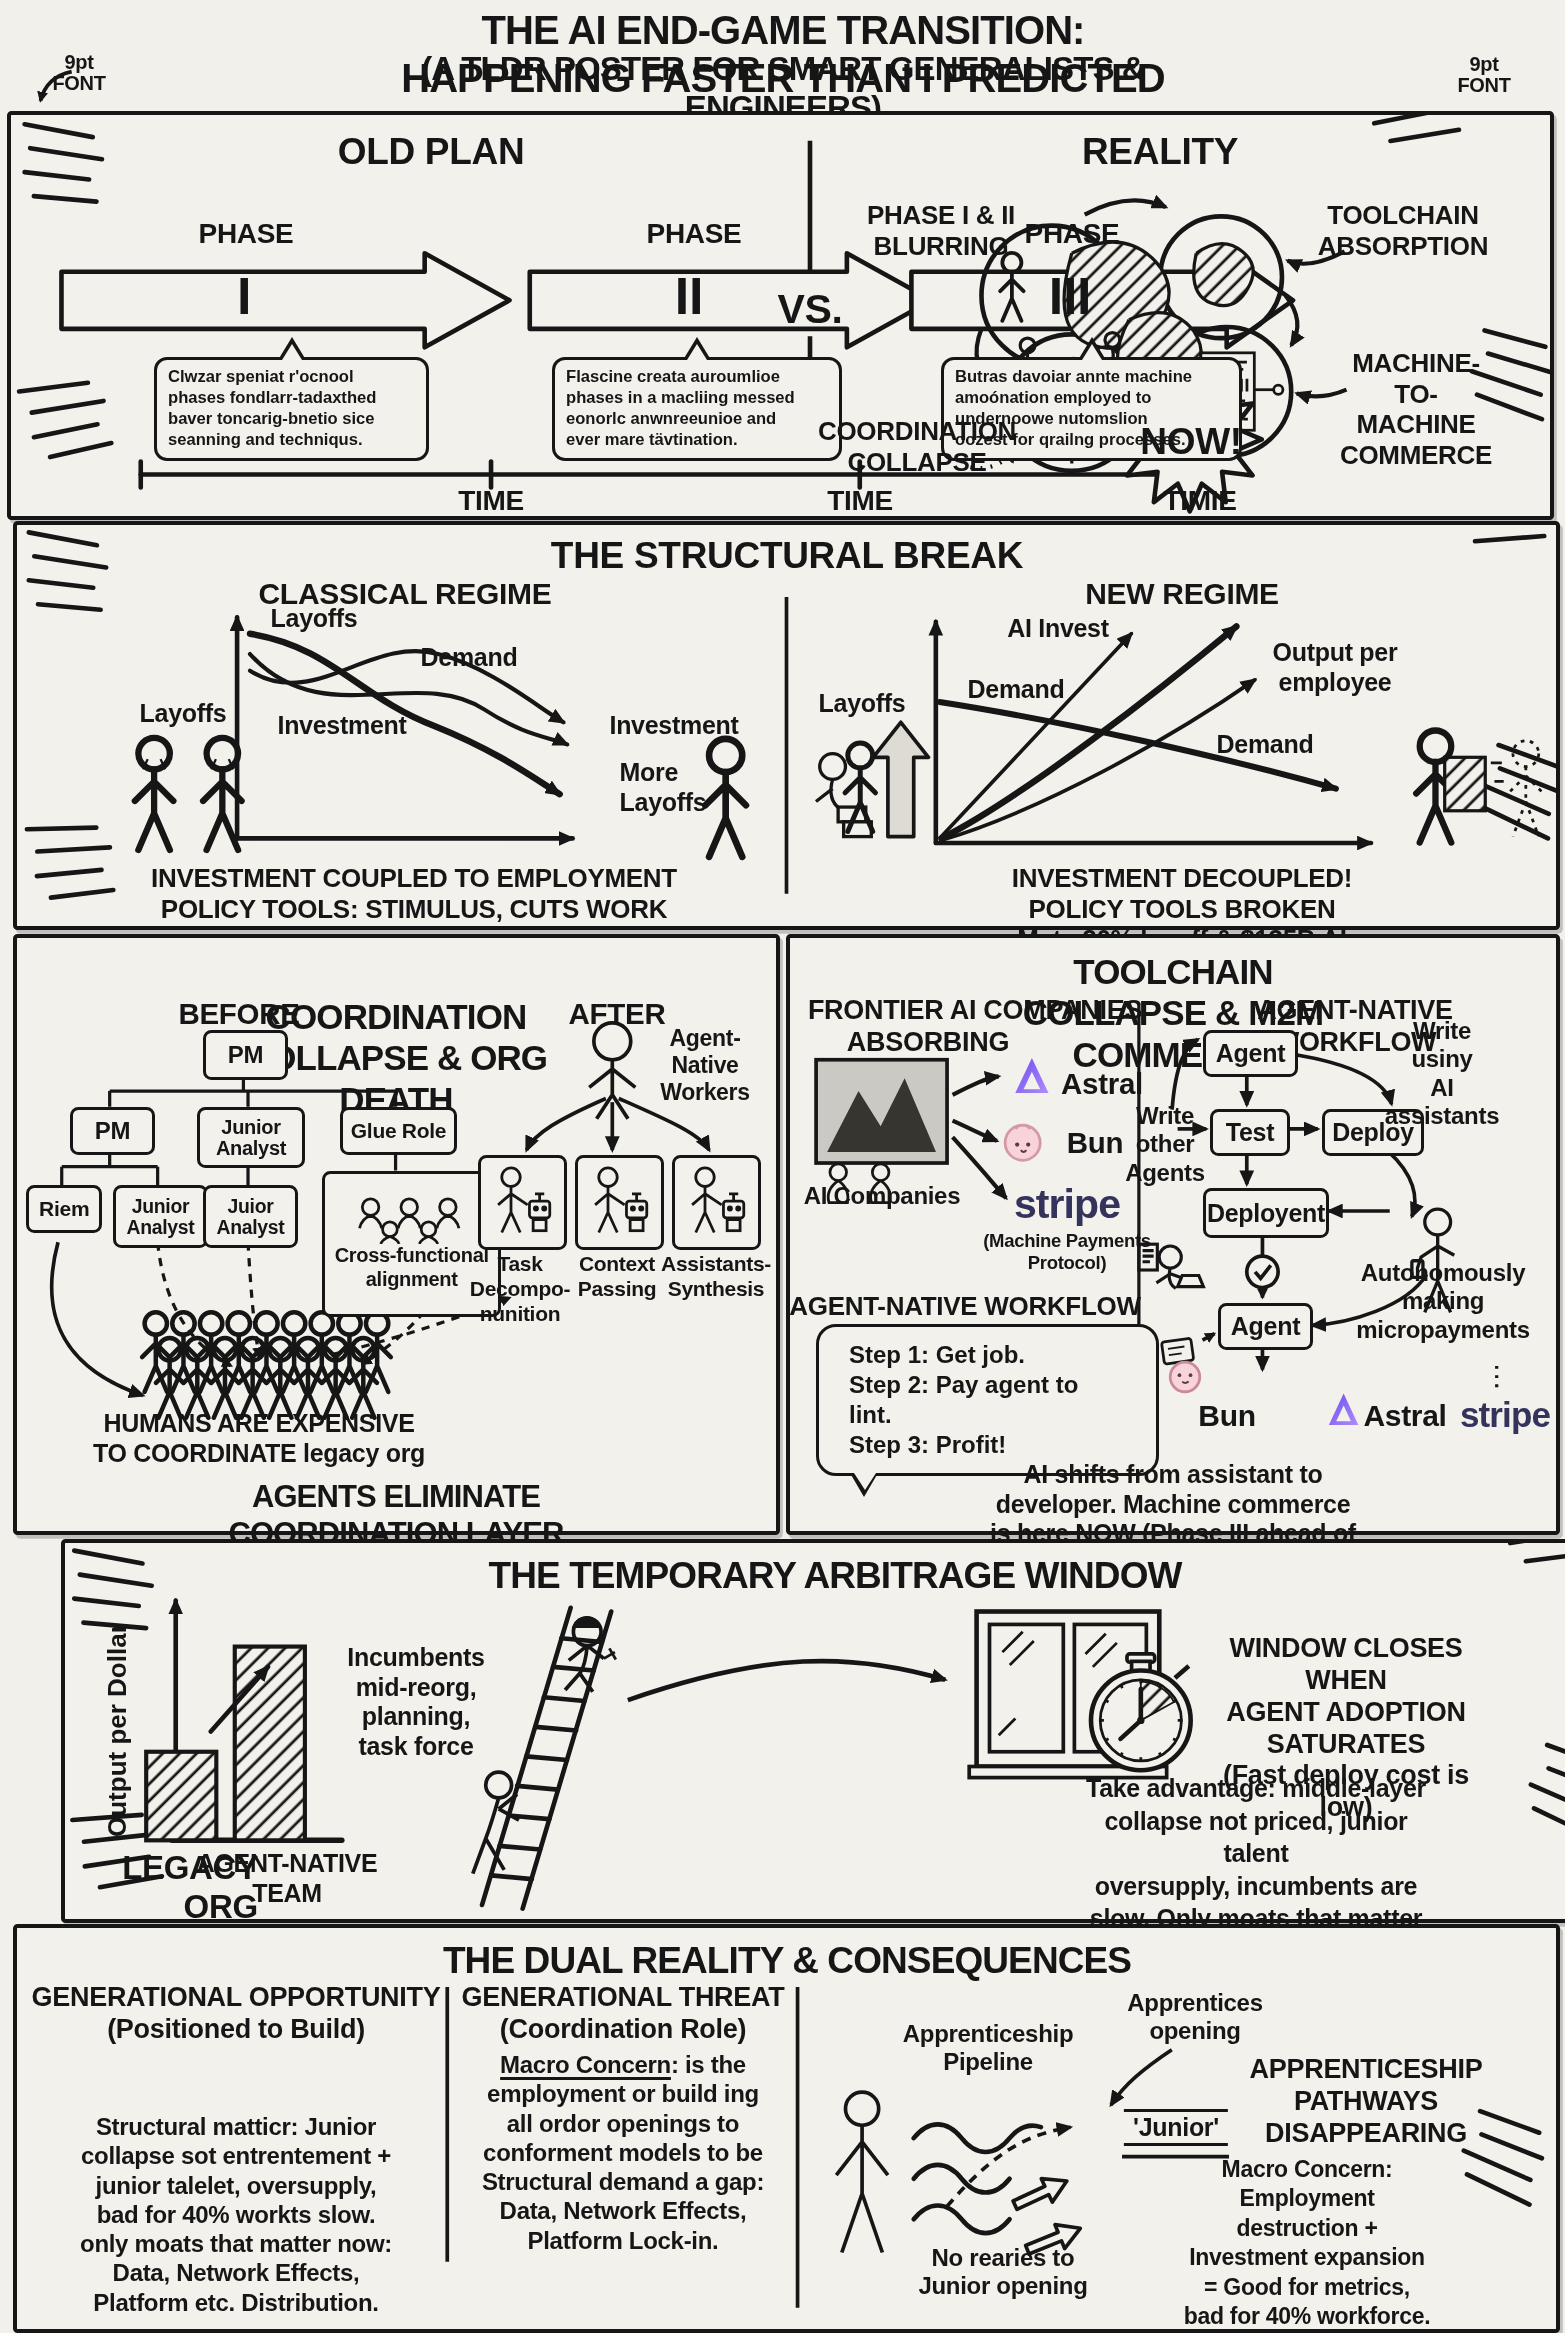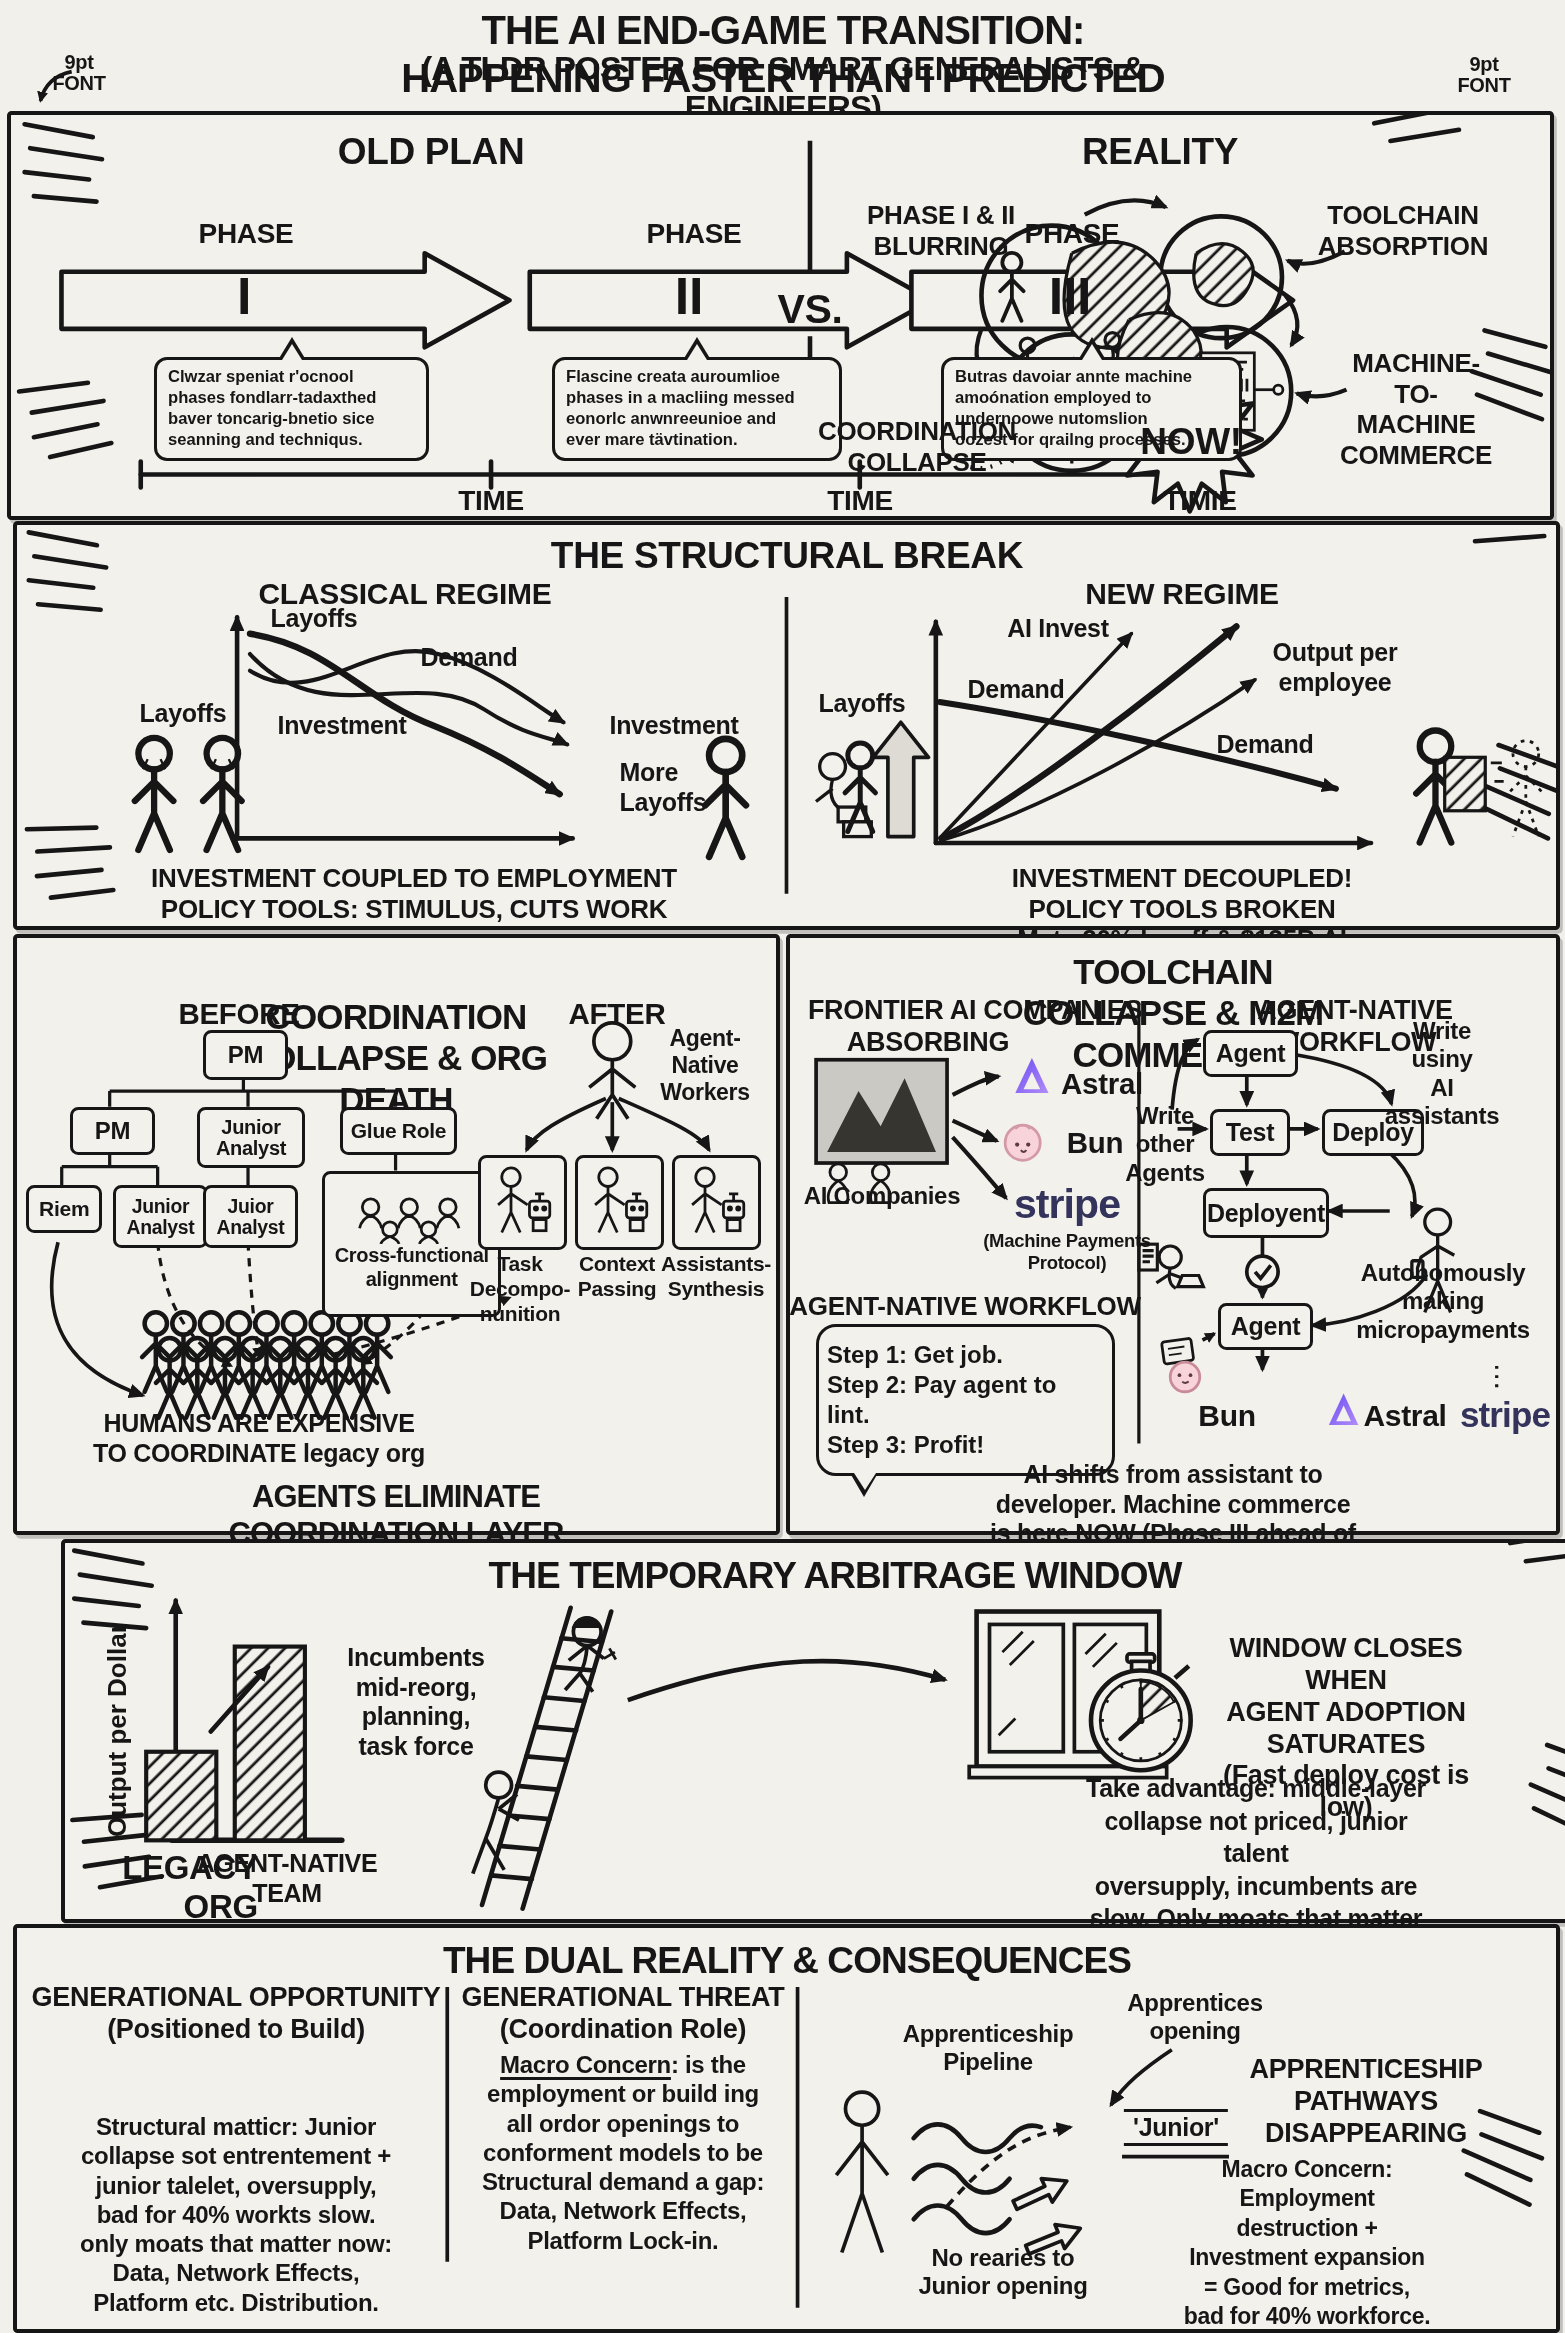--- a/index.html
+++ b/index.html
@@ -434,21 +434,21 @@
     <div class="t" style="left:383px; top:13px; font-size:35px; letter-spacing:-0.9px;">TOOLCHAIN COLLAPSE &amp; M2M COMMERCE</div>
     <div class="t" style="left:185px; top:57px; font-size:27px;">FRONTIER AI COMPANIES</div>
     <div class="t" style="left:138px; top:89px; font-size:27px;">ABSORBING</div>
     <div class="t" style="left:92px; top:244px; font-size:24px;">AI Companies</div>
     <div class="t" style="left:312px; top:129px; font-size:29.5px;">Astral</div>
     <div class="t" style="left:305px; top:188px; font-size:29.5px;">Bun</div>
     <div class="t stripewm" style="left:277px; top:242px; font-size:41px;">stripe</div>
     <div class="t" style="left:277px; top:292px; font-size:18.5px;">(Machine Payments
 Protocol)</div>
     <div class="t" style="left:175px; top:353px; font-size:26px;">AGENT-NATIVE WORKFLOW</div>
-    <div class="bubble tbl tl" style="left:26px; top:386px; width:277px; font-size:24px; border-radius:20px; padding:13px 8px;">Step 1: Get job.
+    <div class="bubble tbl tl" style="left:26px; top:386px; width:277px; font-size:24px; border-radius:20px; padding:13px 30px;">Step 1: Get job.
 Step 2: Pay agent to lint.
 Step 3: Profit!</div>
     <div class="t" style="left:565px; top:57px; font-size:27px;">AGENT-NATIVE WORKFLOW</div>
     <div class="bx" style="left:413px; top:92px; width:89px; height:41px; font-size:25px;">Agent</div>
     <div class="bx" style="left:420px; top:171px; width:74px; height:41px; font-size:25px;">Test</div>
     <div class="bx" style="left:532px; top:171px; width:96px; height:41px; font-size:25px;">Deploy</div>
     <div class="bx" style="left:413px; top:250px; width:120px; height:44px; font-size:25px;">Deployent</div>
     <div class="bx" style="left:428px; top:365px; width:89px; height:41px; font-size:25px;">Agent</div>
     <div class="t" style="left:652px; top:79px; font-size:24px;">Write usiny
 AI assistants</div>

